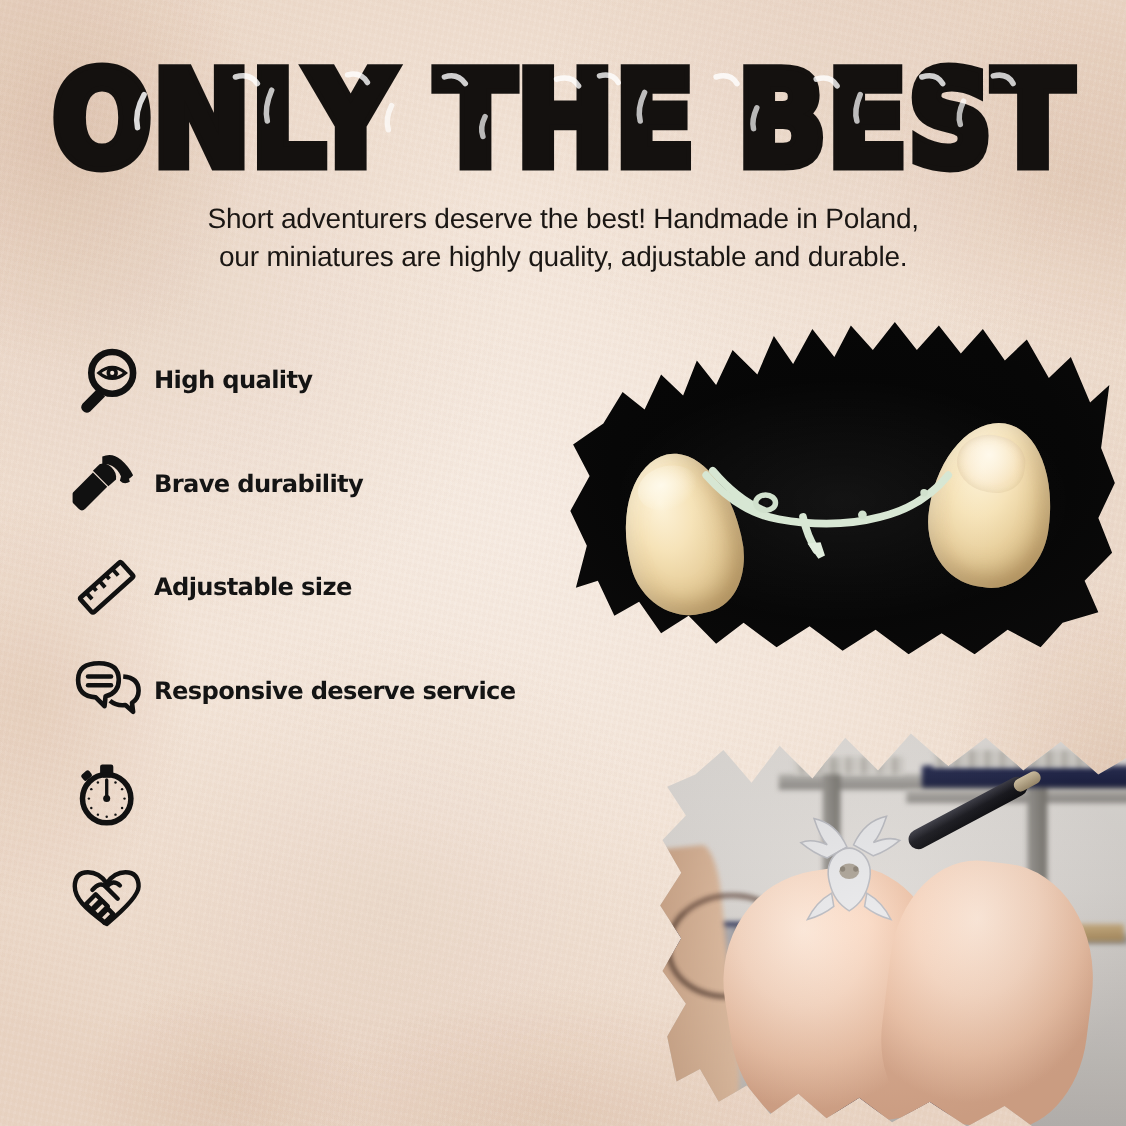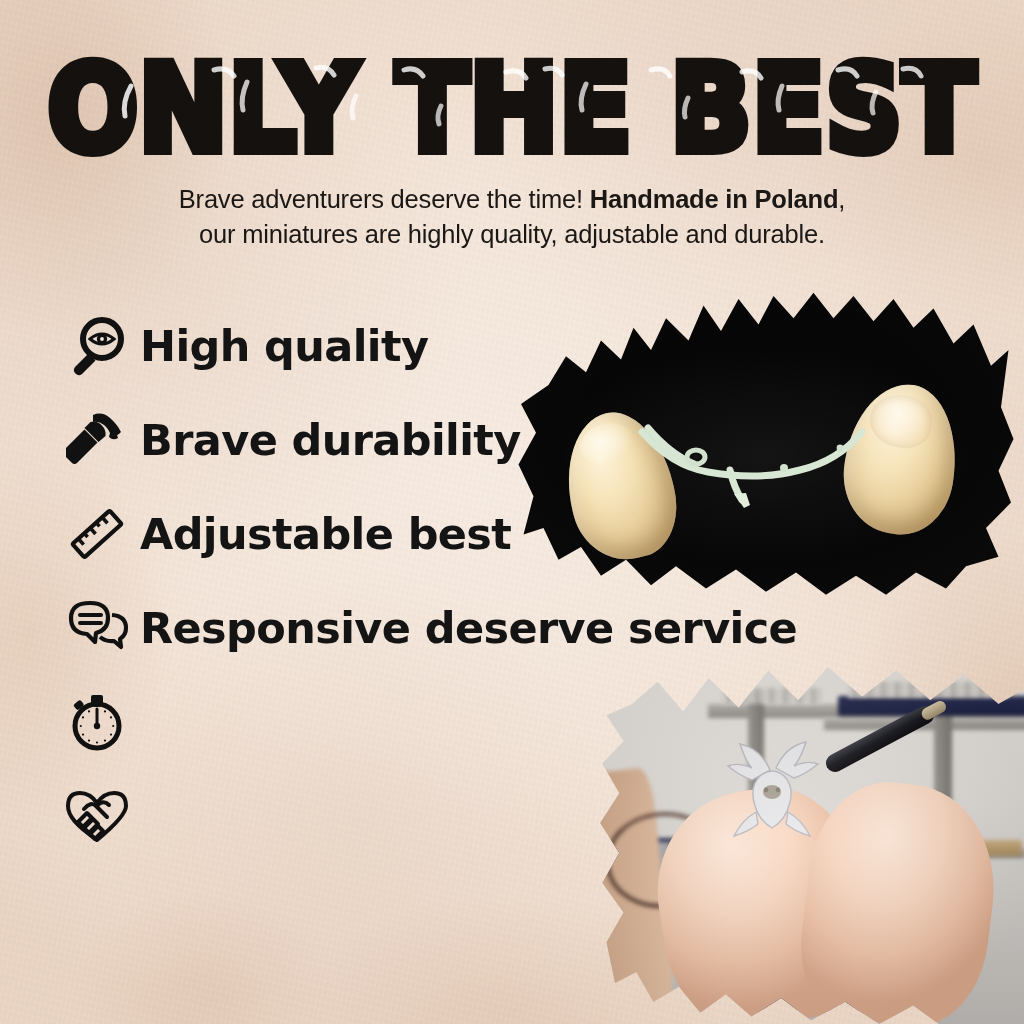--- a/index.html
+++ b/index.html
@@ -96,21 +96,21 @@
     left: 0;
     width: 1024px;
     text-align: center;
     z-index: 6;
     font-family: "Liberation Sans", sans-serif;
     font-size: 25.5px;
     line-height: 35px;
     color: #1b1714;
     letter-spacing: -0.2px;
   }
-  .sub .b { font-weight: 700; }
+  .sub .b { font-weight: 400; }
 
   
   .features {
     position: absolute;
     top: 306px;
     left: 60px;
     width: 700px;
     z-index: 6;
   }
   .frow {
@@ -124,21 +124,21 @@
     min-width: 74px;
     height: 70px;
     display: flex;
     align-items: center;
     justify-content: center;
   }
   .ficon svg { display: block; }
   .flabel {
     font-family: "DejaVu Sans", sans-serif;
     font-weight: 700;
-    font-size: 43px;
+    font-size: 22px;
     letter-spacing: -0.6px;
     color: #141414;
     white-space: nowrap;
     margin-left: 6px;
   }
 
   
   .photo {
     position: absolute;
     z-index: 4;
@@ -316,21 +316,21 @@
       <path d="M742 20 q13 -4 19 6" opacity=".8"></path>
       <path d="M782 34 q-6 14 -3 24" opacity=".72"></path>
       <path d="M838 18 q13 -4 19 6" opacity=".8"></path>
       <path d="M876 40 q-6 12 -3 21" opacity=".7"></path>
       <path d="M903 17 q13 -3 18 7" opacity=".78"></path>
     </g>
   </svg>
 
   <div class="sub">
     <div>
-      <span>Brave adventurers deserve the time! </span><span class="b">Handmade in Poland</span><span>,</span>
+      <span>Short adventurers deserve the best! </span><span class="b">Handmade in Poland</span><span>,</span>
     </div>
     <div>our miniatures are highly quality, adjustable and durable.</div>
   </div>
 
   <div class="features">
 
     <div class="frow">
       <div class="ficon">
         <svg width="62" height="62" viewBox="0 0 62 62">
           <g fill="none" stroke="#111" stroke-width="6">
@@ -367,21 +367,21 @@
             <g stroke="#111" stroke-width="3.6" stroke-linecap="butt">
               <line x1="14" y1="22" x2="14" y2="30"></line>
               <line x1="22" y1="22" x2="22" y2="27"></line>
               <line x1="30" y1="22" x2="30" y2="30"></line>
               <line x1="38" y1="22" x2="38" y2="27"></line>
               <line x1="46" y1="22" x2="46" y2="30"></line>
             </g>
           </g>
         </svg>
       </div>
-      <div class="flabel">Adjustable best</div>
+      <div class="flabel">Adjustable size</div>
     </div>
 
     <div class="frow">
       <div class="ficon">
         <svg width="64" height="62" viewBox="0 0 64 62">
           <g fill="none" stroke="#111" stroke-width="4.2" stroke-linejoin="round">
             <path d="M35 40 q6 5 14 4 l7 6 -1 -8 q6 -4 6 -11 q0 -12 -14 -13"></path>
             <path d="M25 6 q18 0 18 15 q0 12 -12 15 l-1 9 -8 -8 q-16 -1 -16 -16 q0 -15 19 -15 Z"></path>
           </g>
           <g stroke="#111" stroke-width="4" stroke-linecap="round">

